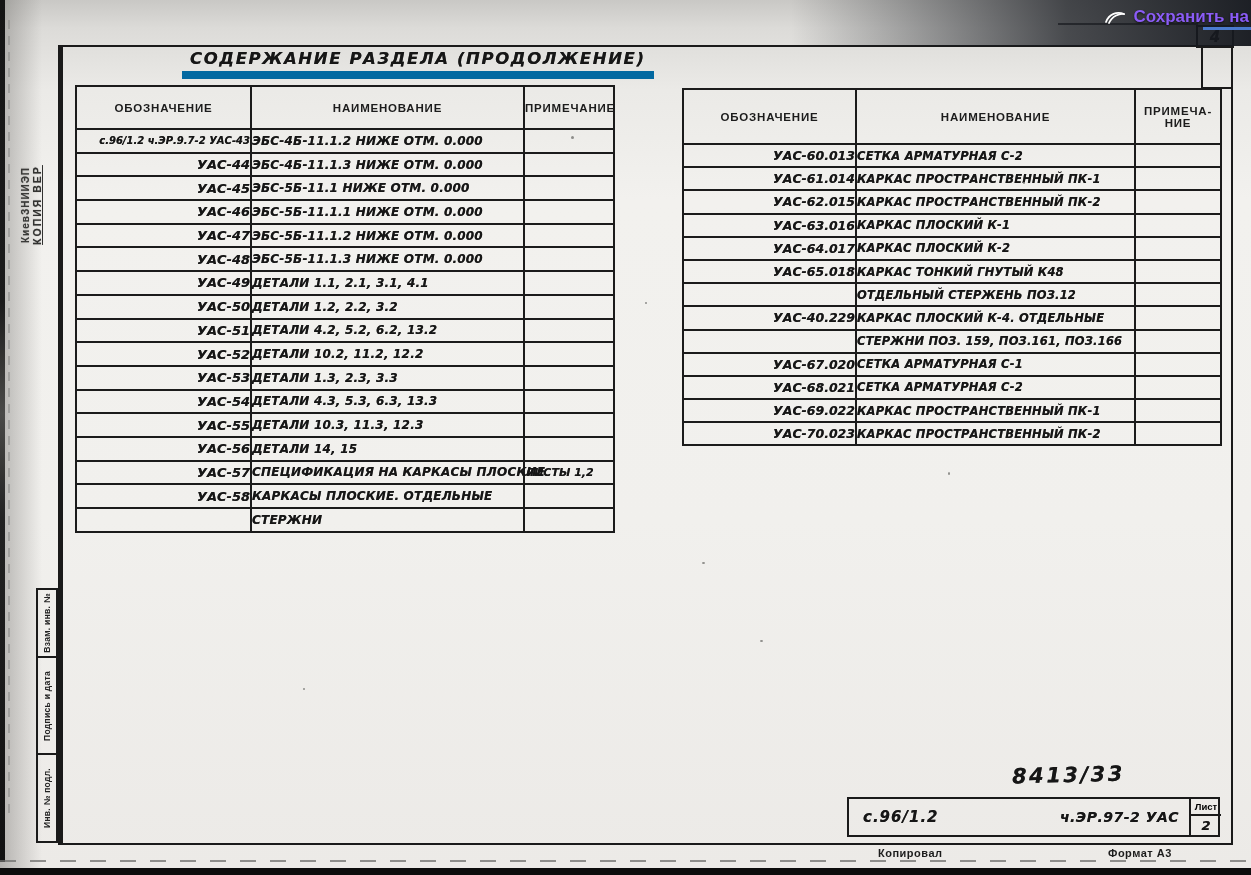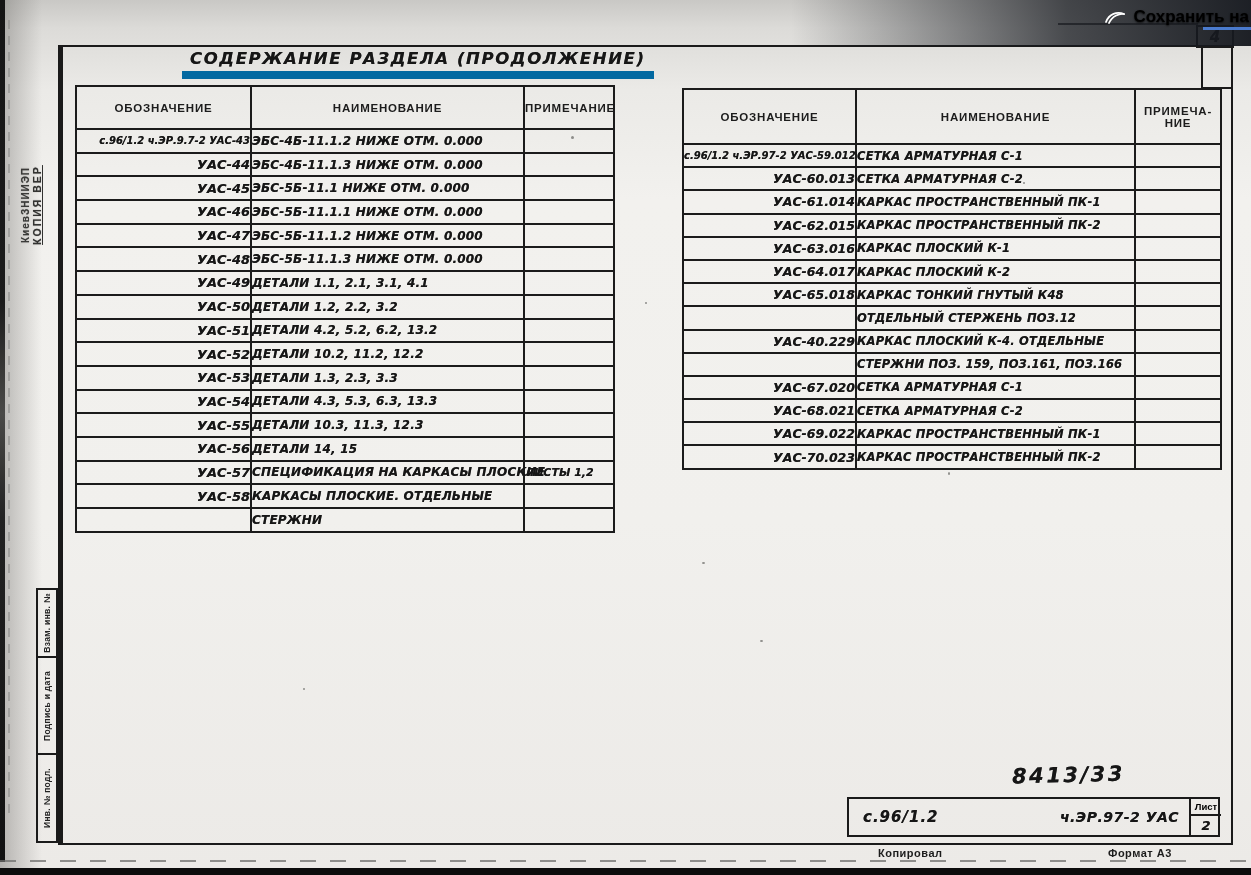--- a/index.html
+++ b/index.html
@@ -16,21 +16,21 @@
     background:linear-gradient(180deg,#151515 0%,#1c1c1c 35%,#4a4a48 48%,#222 60%,#111 100%);}
   #edge-microtext{left:8px;top:20px;width:2px;height:800px;
     background:repeating-linear-gradient(180deg,#8a8a88 0 9px,transparent 9px 16px);opacity:.55;}
   #paper-edge-dash{left:0;top:860px;width:1251px;height:2px;
     background:repeating-linear-gradient(90deg,#6f6f6d 0 16px,transparent 16px 30px);opacity:.75;}
   #bottom-black{left:0;top:868px;width:1251px;height:7px;background:#0c0c0c;}
 
   
   #viewer-overlay{right:0;top:0;width:460px;height:46px;
     background:linear-gradient(to left, rgba(22,25,31,.96), rgba(22,25,31,.75) 40%, rgba(22,25,31,0));}
-  #save-chip{right:2px;top:7px;display:flex;align-items:center;gap:7px;color:#000000;
+  #save-chip{right:2px;top:7px;display:flex;align-items:center;gap:7px;color:#8b5cf6;
     font:600 17px "Liberation Sans",sans-serif;text-shadow:0 1px 2px rgba(0,0,0,.7);cursor:pointer;}
   #save-underline{right:0;top:27px;width:48px;height:3px;opacity:.95;}
 
   
   #frame{left:58px;top:45px;width:1175px;height:800px;box-sizing:border-box;
     border:2.5px solid #1a1a1a;border-left-width:5px;}
   #corner-box{left:1196px;top:25px;width:38px;height:23px;box-sizing:border-box;
     border:2px solid #1a1a1a;display:flex;align-items:center;justify-content:center;}
   #corner-inner-box{left:1201px;top:47px;width:32px;height:42px;box-sizing:border-box;
     border:2px solid #1a1a1a;border-top:none;}
@@ -235,25 +235,20 @@
   <thead>
     <tr>
       <th>ОБОЗНАЧЕНИЕ</th>
       <th>НАИМЕНОВАНИЕ</th>
       <th class="note-h">ПРИМЕЧА-
 НИЕ</th>
     </tr>
   </thead>
   <tbody>
       <tr>
-        <td class="hw c0 small">с.96/1.2 ч.ЭР.97-2 УАС-59.012</td>
-        <td class="hw c1">СЕТКА АРМАТУРНАЯ С-1</td>
-        <td class="hw c2"></td>
-      </tr>
-      <tr>
         <td class="hw c0">УАС-60.013</td>
         <td class="hw c1">СЕТКА АРМАТУРНАЯ С-2</td>
         <td class="hw c2"></td>
       </tr>
       <tr>
         <td class="hw c0">УАС-61.014</td>
         <td class="hw c1">КАРКАС ПРОСТРАНСТВЕННЫЙ ПК-1</td>
         <td class="hw c2"></td>
       </tr>
       <tr>

